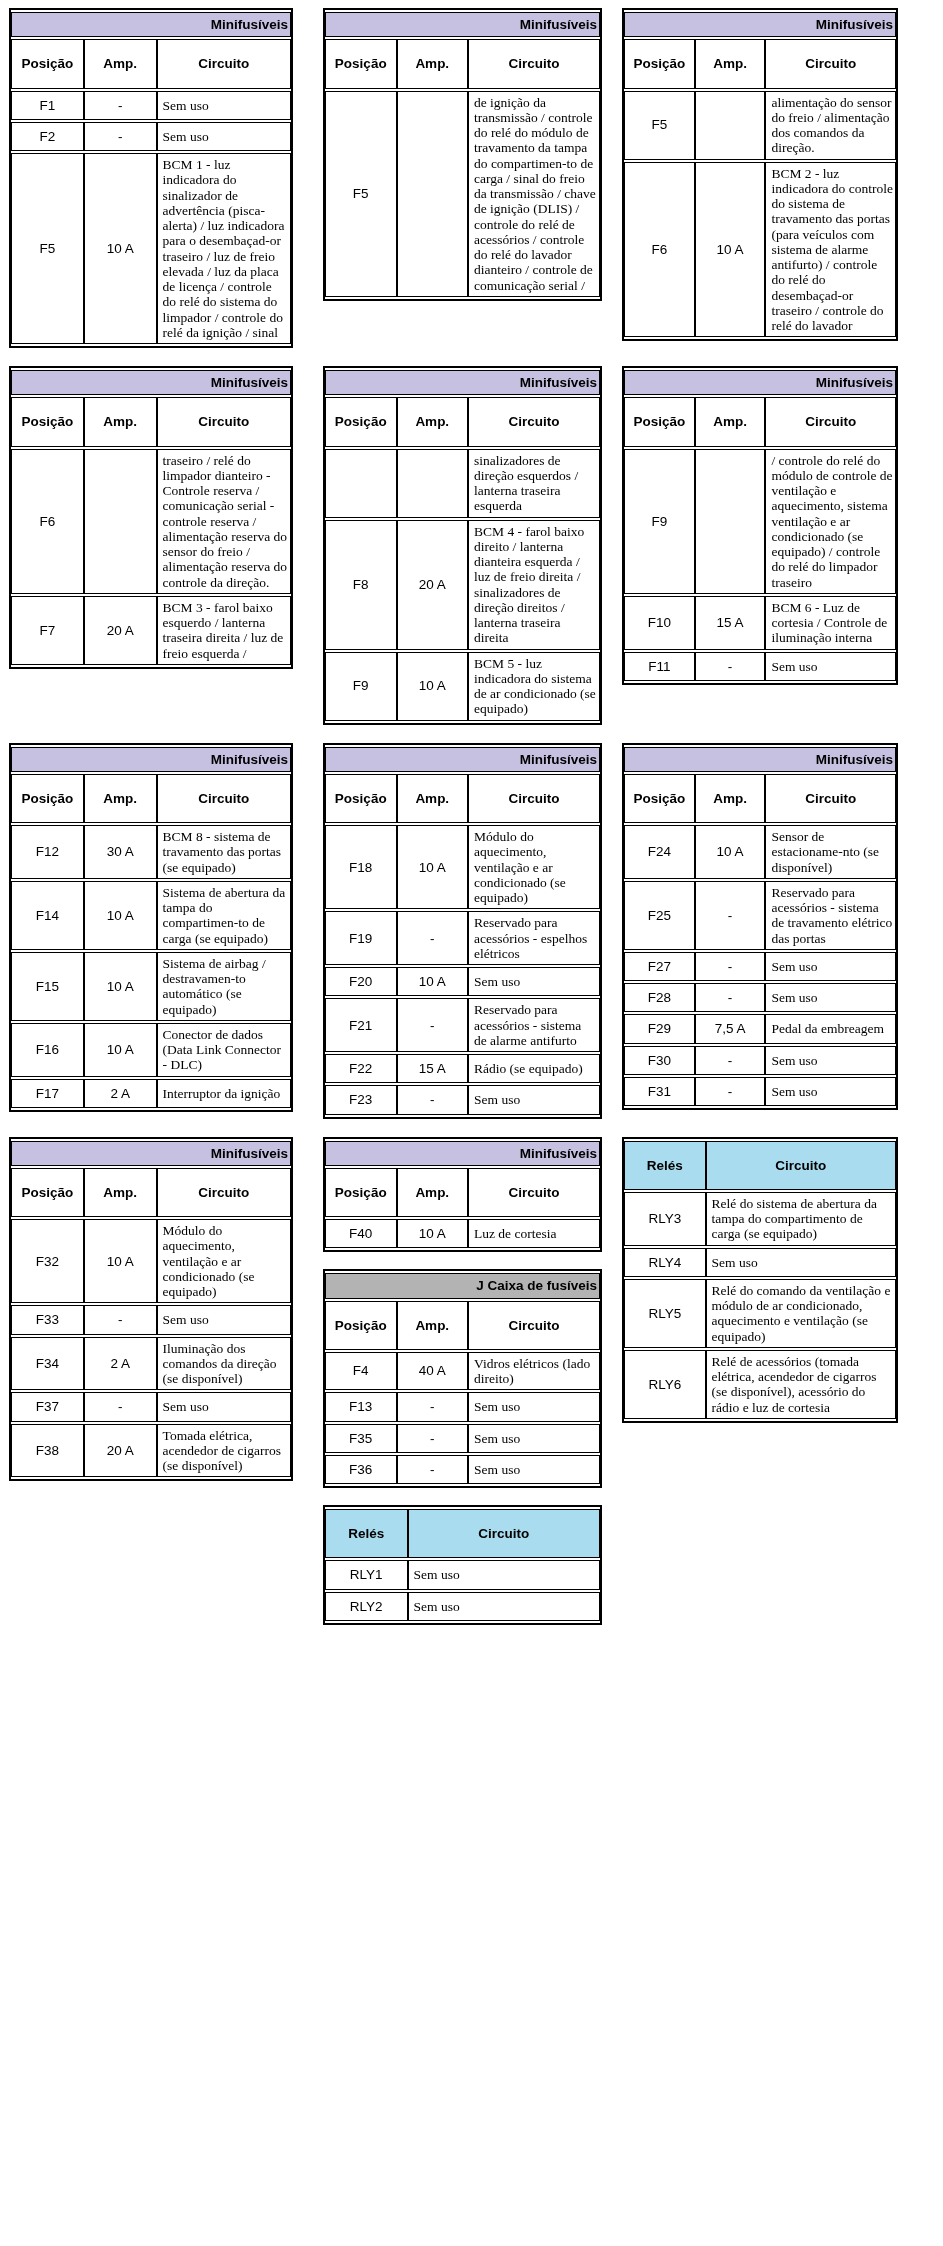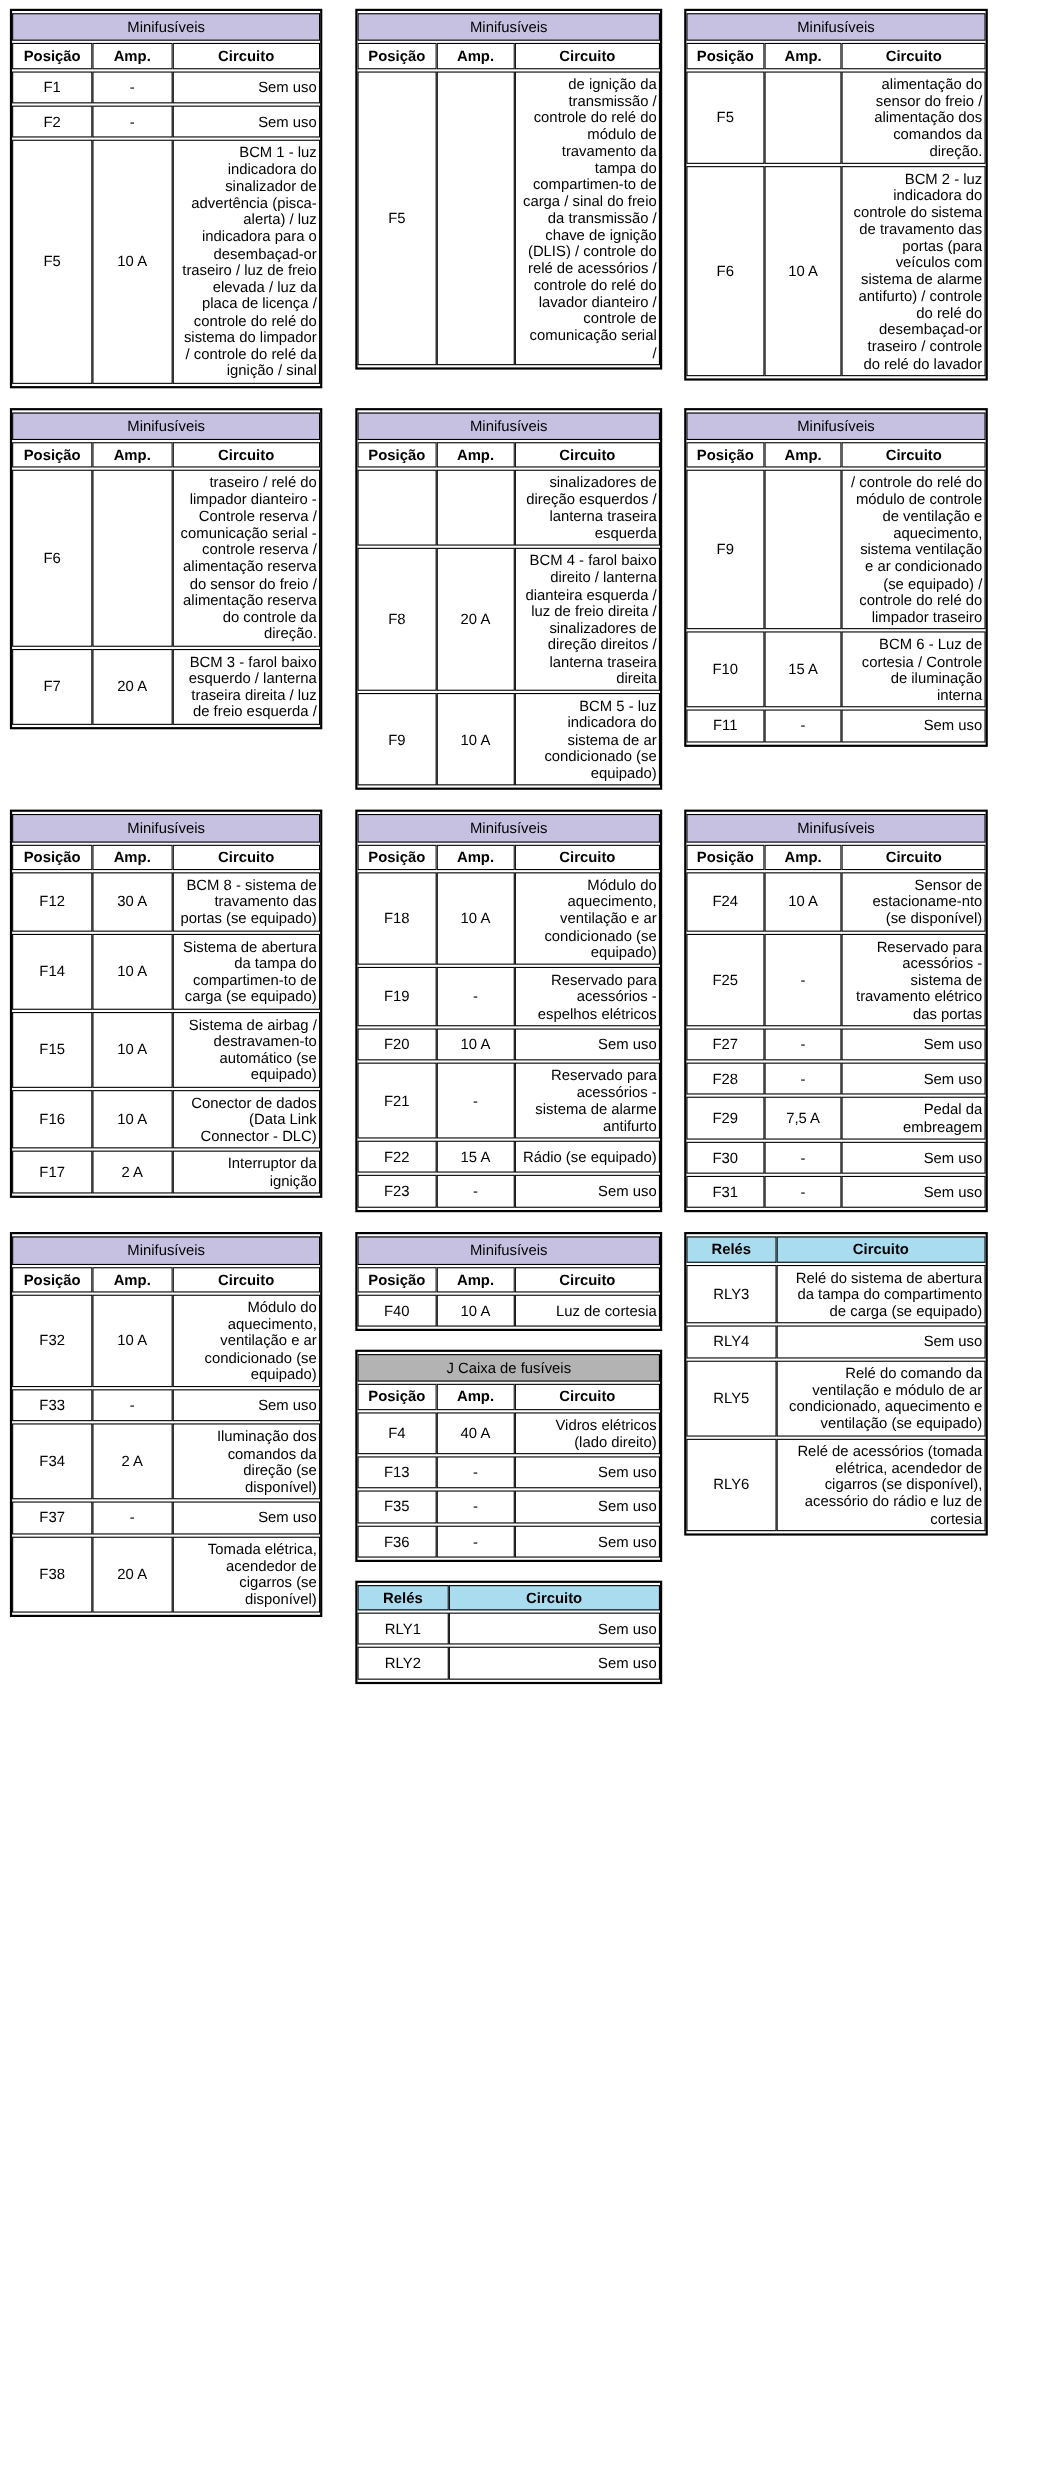--- a/index.html
+++ b/index.html
@@ -23,24 +23,24 @@
     border-spacing: 0 2px;
     background: #fff;
     table-layout: fixed;
   }
   table.fusetable th, table.fusetable td {
     border: 1px solid #000;
     font-size: 13.5px;
     line-height: 1.13;
     overflow-wrap: break-word;
   }
-  th.band  { font-weight: normal; text-align: center; padding: 4px 2px; }
-  th.colh  { font-weight: bold; text-align: center; padding: 3px 2px; background: #fff; }
+  th.band  { font-weight: bold; text-align: right; padding: 4px 2px; }
+  th.colh  { font-weight: bold; text-align: center; padding: 16px 2px; background: #fff; }
   td.pos, td.amp { text-align: center; vertical-align: middle; padding: 6px 2px; white-space: nowrap; }
-  td.circuit { text-align: right; vertical-align: middle; padding: 3px 2px 3px 5px; }
+  td.circuit { text-align: left; vertical-align: middle; padding: 3px 2px 3px 5px; font-family: Liberation Serif, serif; }
   .relay td.pos { white-space: nowrap; }
 </style>
 </head>
 <body>
 
 <div class="sheet">
   <div class="grid">
     <div class="cell" style="grid-area:1/1">
         <table class="fusetable minifuse">
           <colgroup>

